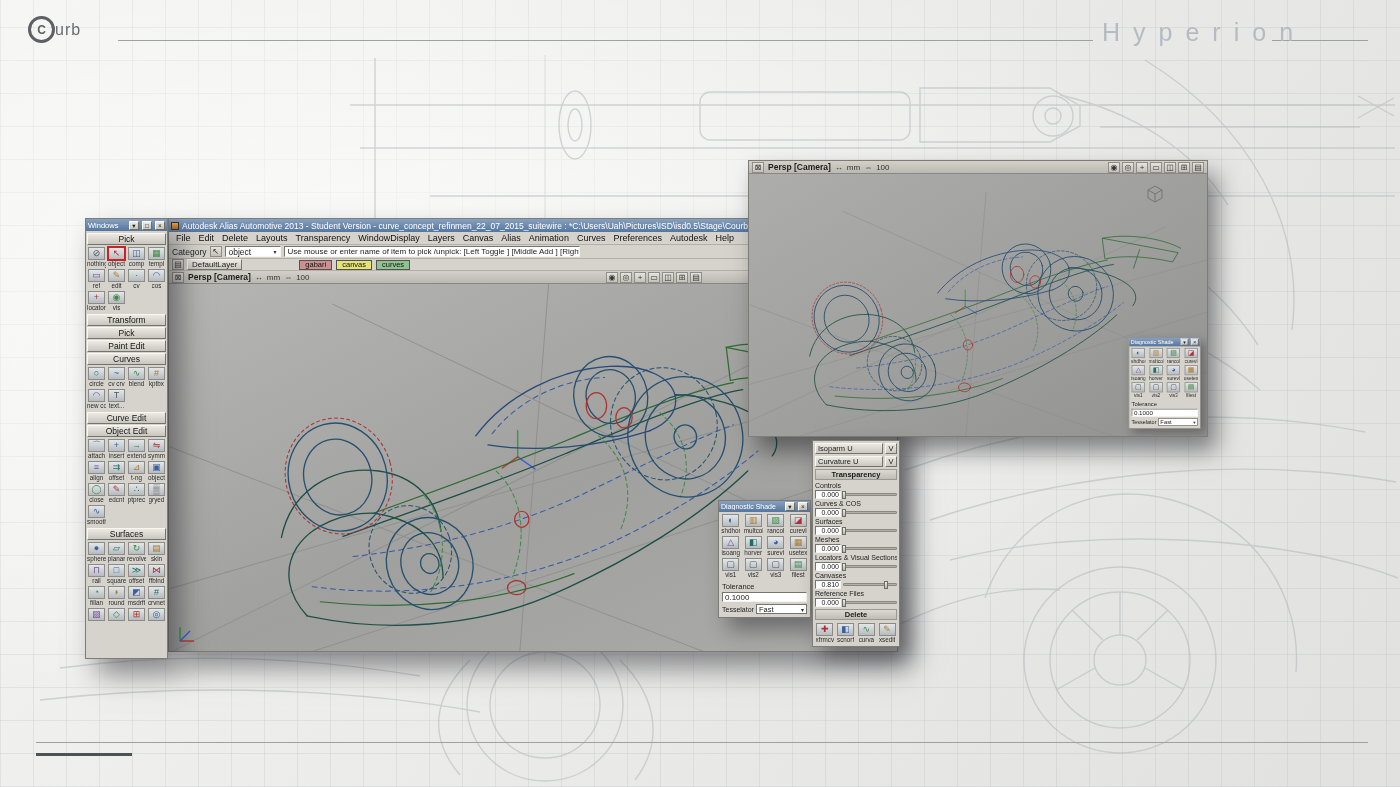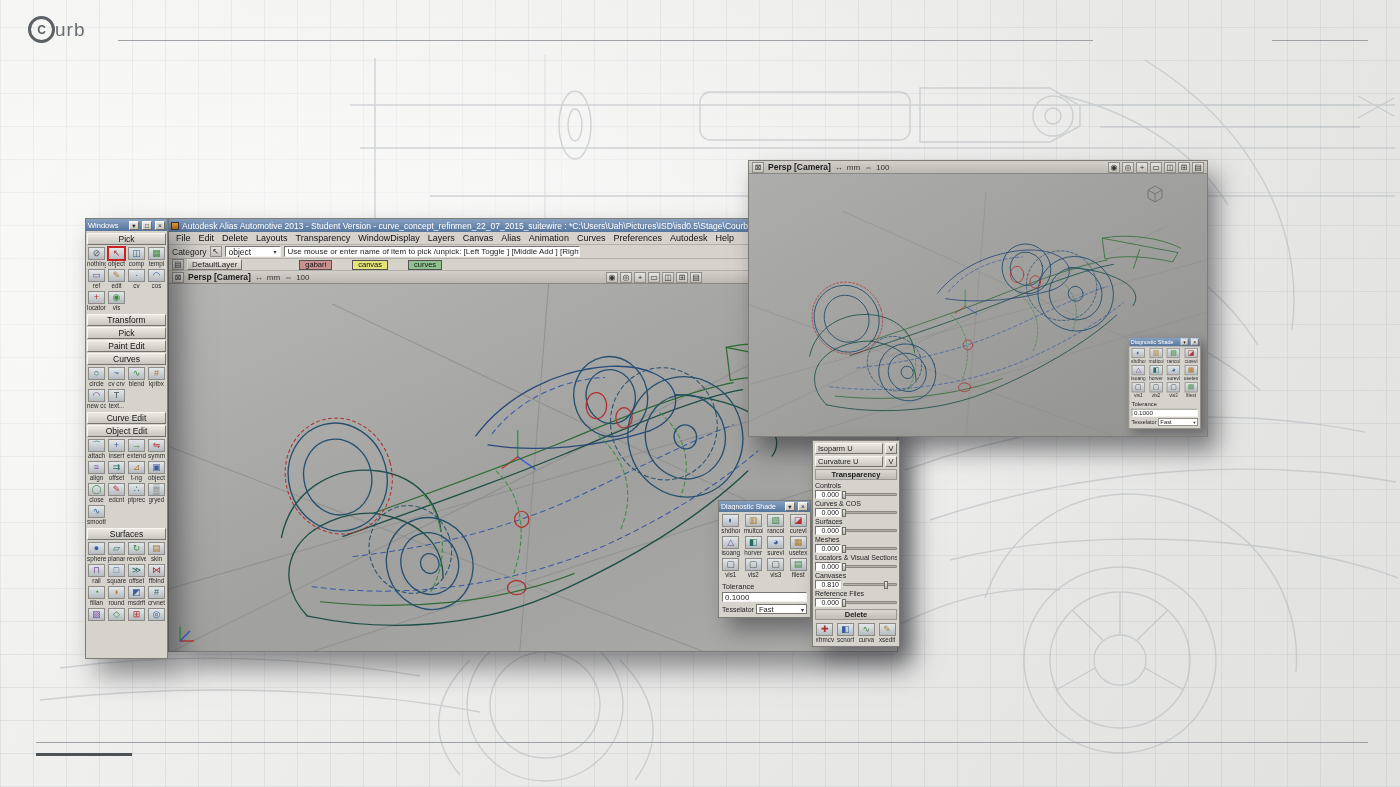--- a/index.html
+++ b/index.html
@@ -8,41 +8,41 @@
   .stage{position:relative;width:1400px;height:787px;overflow:hidden;
     background:
       radial-gradient(ellipse at 28% 38%, rgba(255,255,255,.78), rgba(255,255,255,0) 62%),
       repeating-linear-gradient(0deg, rgba(165,170,175,.20) 0 1px, transparent 1px 33px),
       repeating-linear-gradient(90deg, rgba(165,170,175,.20) 0 1px, transparent 1px 33px),
       linear-gradient(120deg,#f4f4f2,#e1e2e0);}
   .bg-sketch{position:absolute;inset:0}
   
   .brand-left{position:absolute;left:28px;top:16px;display:flex;align-items:center;gap:1px;z-index:3}
   .logo-ring{width:27px;height:27px;border:3px solid #5c6165;border-radius:50%;display:flex;align-items:center;justify-content:center;font-size:12px;font-weight:bold;color:#5c6165}
-  .logo-rest{font-size:19px;color:#686d71;letter-spacing:1px;margin-left:-1px}
+  .logo-rest{font-size:16px;color:#686d71;letter-spacing:1px;margin-left:-1px}
   .rule{position:absolute;height:1px;background:#9ba1a5;z-index:3}
   .rule-thick{position:absolute;height:3px;background:#4d5256;z-index:3}
   .brand-right{position:absolute;left:1102px;top:18px;font-size:25px;letter-spacing:13px;color:#b4bbc3;z-index:3}
   
   .win{position:absolute;background:#d6d3cc;border:1px solid #7e7c76;box-shadow:12px 16px 26px rgba(35,35,42,.5)}
   .tbar{height:13px;background:linear-gradient(#87a0bf,#56769e);display:flex;align-items:center;padding:0 2px;gap:3px}
   .app-ic{width:8px;height:8px;background:linear-gradient(#f0a43c,#b66a14);border:1px solid #333;flex:0 0 auto}
   .tbar-title{flex:1;font-size:8.5px;color:#fff;white-space:nowrap;overflow:hidden}
   .wbtn{width:11px;height:10px;flex:0 0 auto;background:linear-gradient(#efede8,#c7c4bd);border:1px solid;border-color:#fff #6e6c66 #6e6c66 #fff;font-size:7px;line-height:8px;text-align:center;color:#222;cursor:default}
   .wbtn.sm{width:10px;height:9px;font-size:6.5px;line-height:7px}
   .menu-bar{height:13px;display:flex;align-items:center;padding:0 3px;background:#d6d3cc;border-bottom:1px solid #b3b0a9}
   .menu-item{font-size:9px;color:#111;padding:0 4px;white-space:nowrap}
   .tool-row{height:14px;display:flex;align-items:center;gap:3px;padding:0 3px;border-bottom:1px solid #b3b0a9}
   .lbl{font-size:8.5px;color:#222;white-space:nowrap}
   .btnish{background:linear-gradient(#ece9e3,#cbc8c1);border:1px solid;border-color:#f8f6f1 #75736d #75736d #f8f6f1;padding:0 4px;height:11px;line-height:10px;font-size:8px}
   .sunken{background:#fff;border:1px solid;border-color:#76746e #f6f4ef #f6f4ef #76746e}
   .combo{display:flex;align-items:center;justify-content:space-between;width:56px;height:11px;font-size:8.5px;padding:0 3px;background:#fff;border:1px solid;border-color:#76746e #f6f4ef #f6f4ef #76746e}
   .prompt{width:296px;height:11px;font-size:8px;line-height:9px;padding:0 3px;white-space:nowrap;overflow:hidden;color:#1c1c1c}
   .layer-row{height:12px;display:flex;align-items:center;gap:3px;padding:0 3px;border-bottom:1px solid #b3b0a9}
-  .chips{margin-left:54px;display:flex;gap:20px}
+  .chips{margin-left:54px;display:flex;gap:4px}
   .chip{height:10px;font-size:7.5px;padding:0 5px;border:1px solid #55534f;color:#141414;line-height:8px}
   .vp-head{height:13px;background:linear-gradient(#d3d0c9,#bcb9b2);display:flex;align-items:center;gap:4px;padding:0 3px;border-bottom:1px solid #8a8882;flex:0 0 auto}
   .vp-title{font-size:8.5px;font-weight:bold;color:#1d1d1d;white-space:nowrap}
   .vp-meta{font-size:8px;color:#333;white-space:nowrap}
   .vp-ic{display:inline-block;width:12px;height:11px;font-size:8px;line-height:10px;text-align:center;background:linear-gradient(#e6e4df,#c4c1ba);border:1px solid #8f8d87;color:#333}
   .vp-cluster{display:flex;gap:2px;margin-left:auto}
   .main-vp-cluster{margin-right:192px}
   .viewport{position:relative;flex:1;background:linear-gradient(155deg,#b5b5b3,#a0a09e 55%,#ababa9);overflow:hidden}
   .carsvg{position:absolute;inset:0;width:100%;height:100%}
   .triad{position:absolute;left:5px;bottom:4px}
@@ -198,20 +198,21 @@
       </g>
     </defs>
   </svg>
 
   <div class="brand-left">
     <span class="logo-ring">C</span>
     <span class="logo-rest">urb</span>
   </div>
   <div class="rule" style="left:118px;top:40px;width:975px"></div>
   <div class="rule" style="left:1272px;top:40px;width:96px"></div>
+  <div class="brand-right">Hyperion</div>
   <div class="rule" style="left:36px;top:742px;width:1332px"></div>
   <div class="rule-thick" style="left:36px;top:753px;width:96px"></div>
 
   <div class="win" id="main-window">
     <div class="tbar">
       <span class="app-ic"></span>
       <span class="tbar-title">Autodesk Alias Automotive 2013 - Student Version - curve_concept_refinmen_22_07_2015_suitewire : *C:\Users\Uah\Pictures\ISD\isd0.5\Stage\Courb\Master Thesis\03 Dev\curves\curve_concept_refinmen_22_07...</span>
       <span class="wbtn">–</span>
       <span class="wbtn">□</span>
       <span class="wbtn">×</span>

